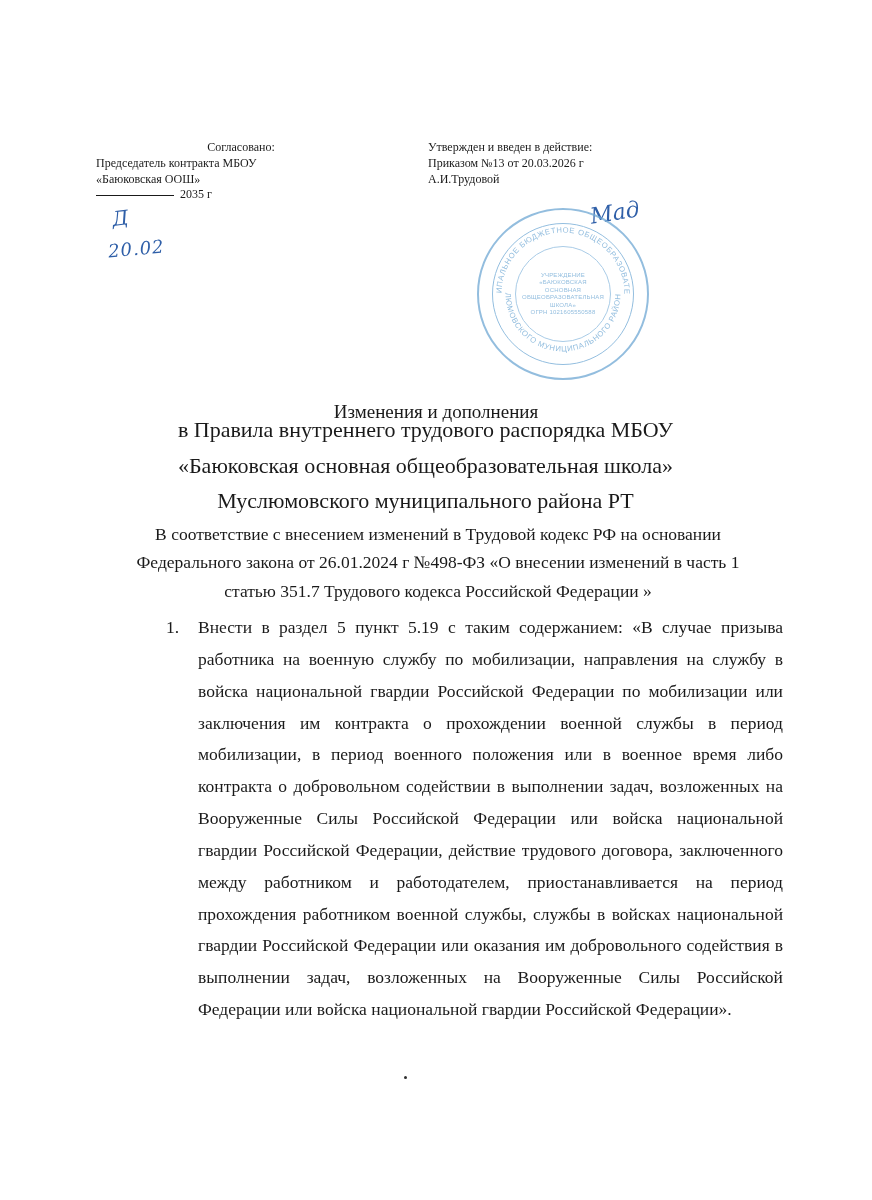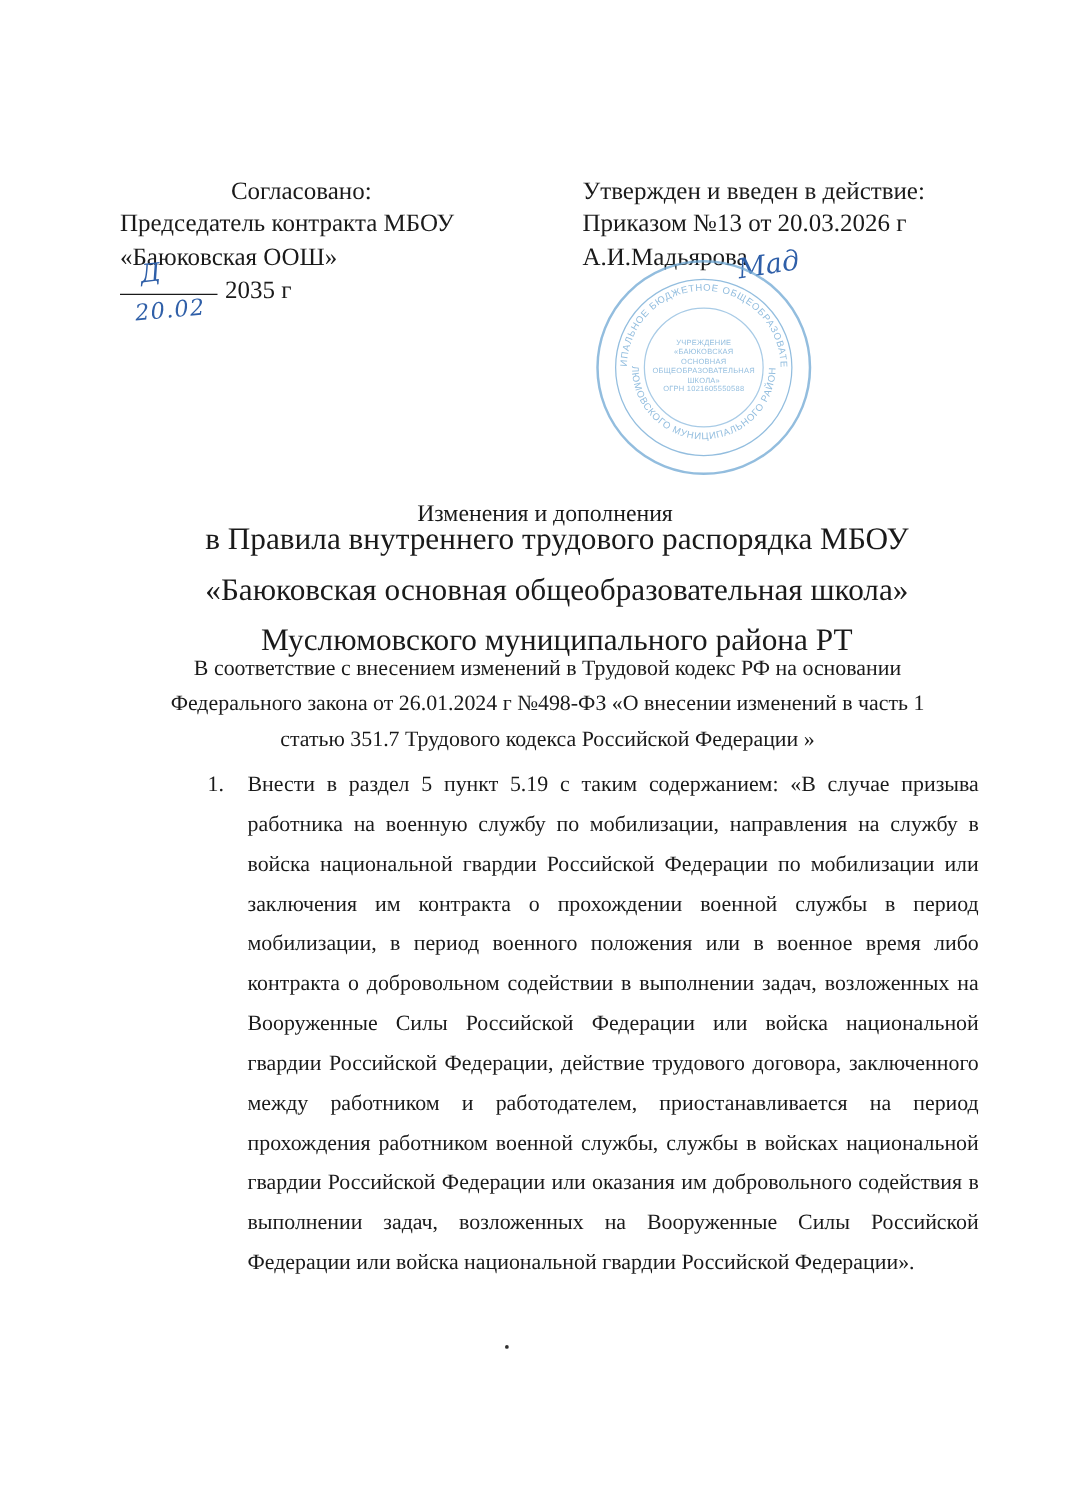--- a/index.html
+++ b/index.html
@@ -17,30 +17,30 @@
     color: #1a1a1a;
   }
 
   
   .header {
     position: absolute;
     top: 140px;
     left: 96px;
     width: 700px;
     display: flex;
-    justify-content: space-between;
-    font-size: 20px;
+    justify-content: flex-start;
+    font-size: 12px;
     line-height: 1.32;
   }
   .header-col-left {
     width: 290px;
   }
   .header-col-right {
     width: 330px;
-    margin-left: 30px;
+    margin-left: 42px;
   }
   .hl-center {
     text-align: center;
   }
   .hl-line {
     white-space: nowrap;
   }
   .sig-line {
     display: inline-block;
     width: 66px;
@@ -146,24 +146,24 @@
     top: 368px;
     left: 96px;
     width: 680px;
     text-align: center;
     font-size: 19px;
     margin-top: 33px;
   }
   .doc-subtitle {
     position: absolute;
     top: 412px;
-    left: 138px;
+    left: 118px;
     width: 615px;
     text-align: center;
-    font-size: 25px;
+    font-size: 22px;
     line-height: 1.62;
   }
   .preamble {
     position: absolute;
     top: 520px;
     left: 128px;
     width: 620px;
     text-align: center;
     font-size: 17.5px;
     line-height: 1.62;
@@ -213,21 +213,21 @@
       <div class="hl-line">Председатель контракта МБОУ</div>
       <div class="hl-line">«Баюковская  ООШ»</div>
       <div class="hl-line">
         <span class="date-line"></span><span>2035 г</span>
       </div>
     </div>
 
     <div class="header-col-right">
       <div class="hl-line">Утвержден и введен в действие:</div>
       <div class="hl-line">Приказом №13 от 20.03.2026 г</div>
-      <div class="hl-line">А.И.Мадьярова</div>
+      <div class="hl-line">А.И.Трудовой</div>
     </div>
 
   </div>
 
   <div class="ink" id="ink-sig-profkom">Д</div>
   <div class="ink" id="ink-date-profkom">20.02</div>
   <div class="ink" id="ink-sig-director">Мад</div>
 
   <div class="stamp">
     <svg class="stamp-arc" viewBox="0 0 164 164">

